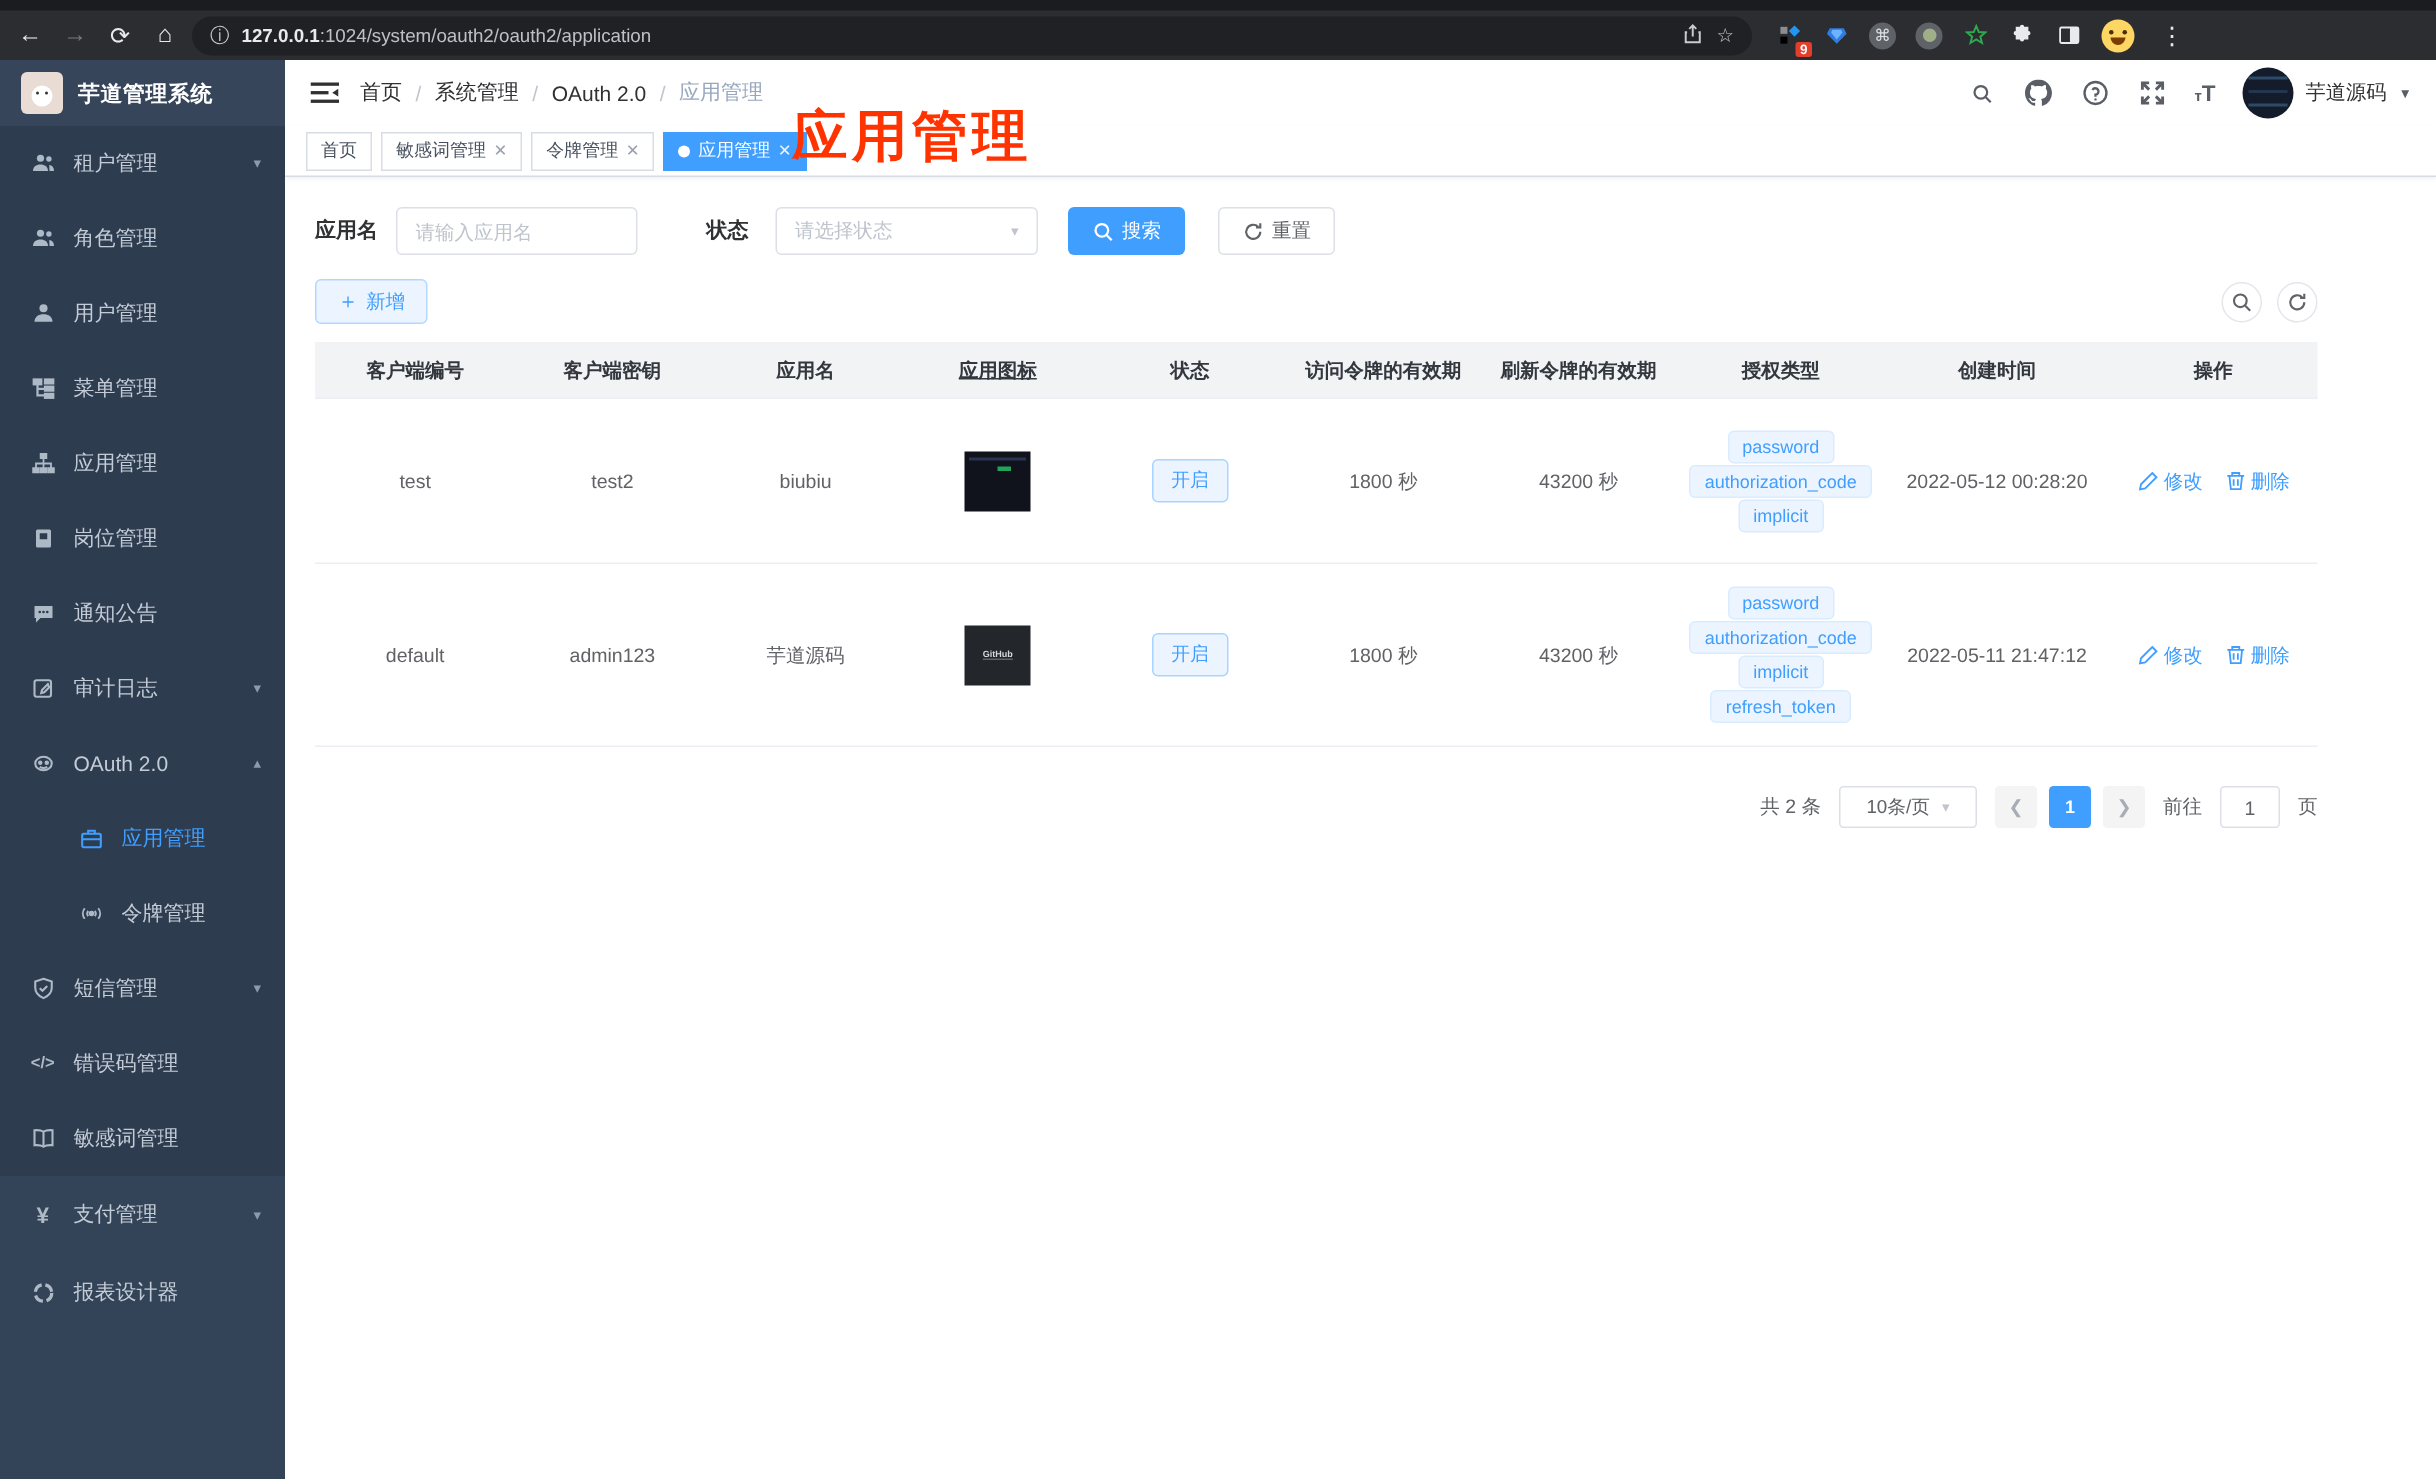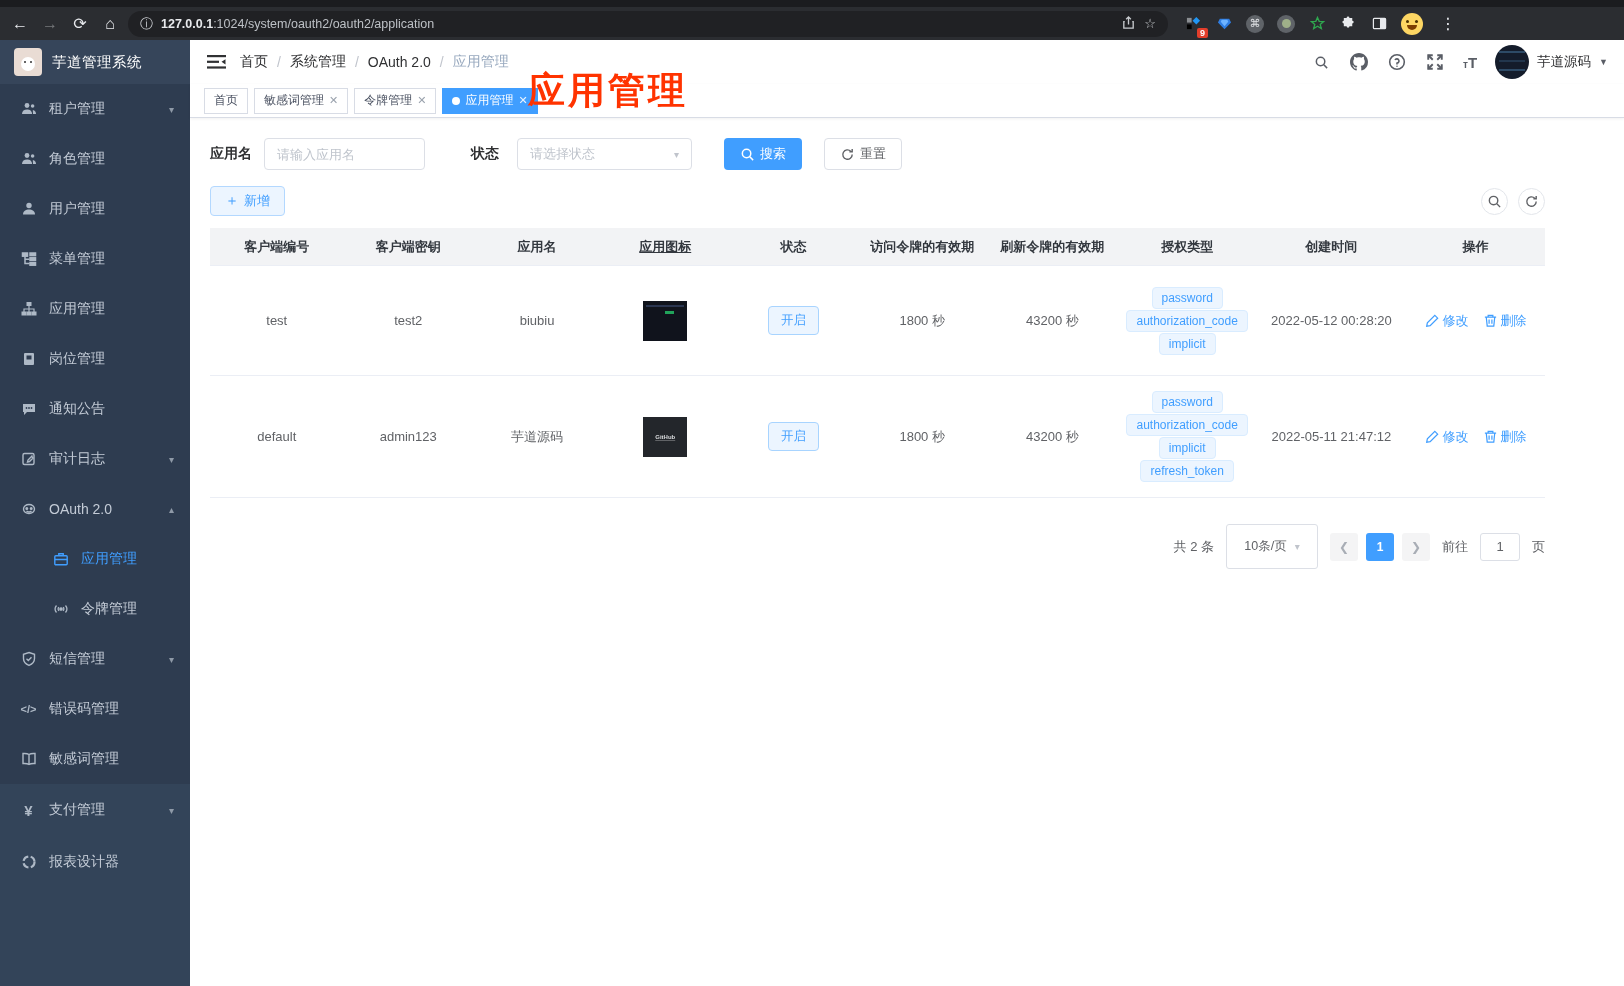--- a/index.html
+++ b/index.html
@@ -34,21 +34,21 @@
   
   .app { display:flex; height:946px; position:relative; }
 
   
   .sidebar { width:190px; background:#2e3c50; display:flex; flex-direction:column; flex-shrink:0; }
   .logo-bar { height:44px; background:#36455a; display:flex; align-items:center; padding-left:14px; gap:10px; }
   .logo-img { width:28px; height:28px; border-radius:4px; background:#e9dcd4; position:relative; overflow:hidden; }
   .logo-img:before { content:""; position:absolute; left:7px; top:9px; width:14px; height:14px; border-radius:50%; background:#fff; }
   .logo-img:after { content:""; position:absolute; left:10px; top:13px; width:2px; height:2px; border-radius:50%;
     background:#333; box-shadow:6px 0 0 #333; }
-  .logo-title { color:#fff; font-size:14.5px; font-weight:400; letter-spacing:.5px; }
+  .logo-title { color:#fff; font-size:14.5px; font-weight:700; letter-spacing:.5px; }
   .menu { flex:1; display:flex; flex-direction:column; }
   .m-item { height:50px; display:flex; align-items:center; padding:0 16px 0 20px; color:#c3cbd6;
     font-size:14px; gap:12px; cursor:pointer; }
   .m-item .lbl { flex:1; }
   .m-item .mi { width:17px; height:17px; flex-shrink:0; display:flex; align-items:center; justify-content:center;
     color:#aeb9c6; font-size:14px; }
   .m-item.child { padding-left:52px; }
   .m-item.active { color:#409eff; }
   .m-item.active .mi { color:#409eff; }
   .chev { font-size:10px; color:#8f9aa8; }
@@ -94,21 +94,21 @@
   .f-label { font-size:14px; color:#303133; font-weight:600; margin-right:2px; }
   .f-input, .f-select { height:32px; border:1px solid #dcdfe6; border-radius:4px; font-size:13px;
     color:#606266; padding:0 12px; background:#fff; }
   .f-input { width:161px; }
   .f-input::placeholder { color:#bfc4cc; }
   .f-select { width:175px; display:flex; align-items:center; justify-content:space-between; color:#bfc4cc; margin-left:6px; }
   .f-select .car { color:#c0c4cc; font-size:10px; }
   .gap { width:26px; }
   .btn { height:32px; border-radius:4px; font-size:13px; display:inline-flex; align-items:center;
     justify-content:center; gap:5px; padding:0 15px; cursor:pointer; border:1px solid transparent; }
-  .btn-primary { background:#409eff; color:#fff; margin-left:22px; }
+  .btn-primary { background:#409eff; color:#fff; margin-left:10px; }
   .btn-plain { background:#fff; border-color:#dcdfe6; color:#606266; margin-left:12px; }
   .btn-add { background:#ecf5ff; border-color:#b3d8ff; color:#409eff; padding:0 14px; height:30px; }
 
   .toolbar-row { display:flex; align-items:center; margin-bottom:12px; }
   .round-btns { margin-left:auto; display:flex; gap:10px; }
   .round-btn { width:27px; height:27px; border:1px solid #e3e6eb; border-radius:50%; background:#fff;
     display:flex; align-items:center; justify-content:center; color:#606266; cursor:pointer; }
 
   
   .tbl { width:1335px; font-size:13px; color:#606266; }
@@ -129,21 +129,21 @@
     border-radius:4px; font-size:12.5px; padding:5px 12px; }
   .gtags { display:flex; flex-direction:column; align-items:center; gap:1px; }
   .gtag { background:#ecf5ff; border:1px solid #d9ecff; color:#409eff; border-radius:4px;
     font-size:12px; padding:3px 9px; white-space:nowrap; }
   .ops { display:flex; justify-content:center; gap:14px; }
   .op-link { color:#409eff; display:inline-flex; align-items:center; gap:3px; font-size:13px; cursor:pointer; }
 
   
   .pager { width:1335px; display:flex; align-items:center; justify-content:flex-end; gap:12px;
     margin-top:26px; font-size:13px; color:#606266; }
-  .psel { width:92px; height:45px; border:1px solid #dcdfe6; border-radius:3px; display:flex;
+  .psel { width:92px; height:28px; border:1px solid #dcdfe6; border-radius:3px; display:flex;
     align-items:center; justify-content:center; gap:8px; color:#606266; font-size:12.5px; }
   .pbtn { width:28px; height:28px; border-radius:3px; background:#f4f4f5; color:#a8adb5;
     display:flex; align-items:center; justify-content:center; font-size:12px; cursor:pointer; }
   .pbtn.cur { background:#409eff; color:#fff; font-weight:700; }
   .goto-input { width:40px; height:28px; border:1px solid #dcdfe6; border-radius:3px; text-align:center;
     font-size:13px; color:#606266; }
   svg.s { width:15px; height:15px; }
 </style>
 </head>
 <body>

